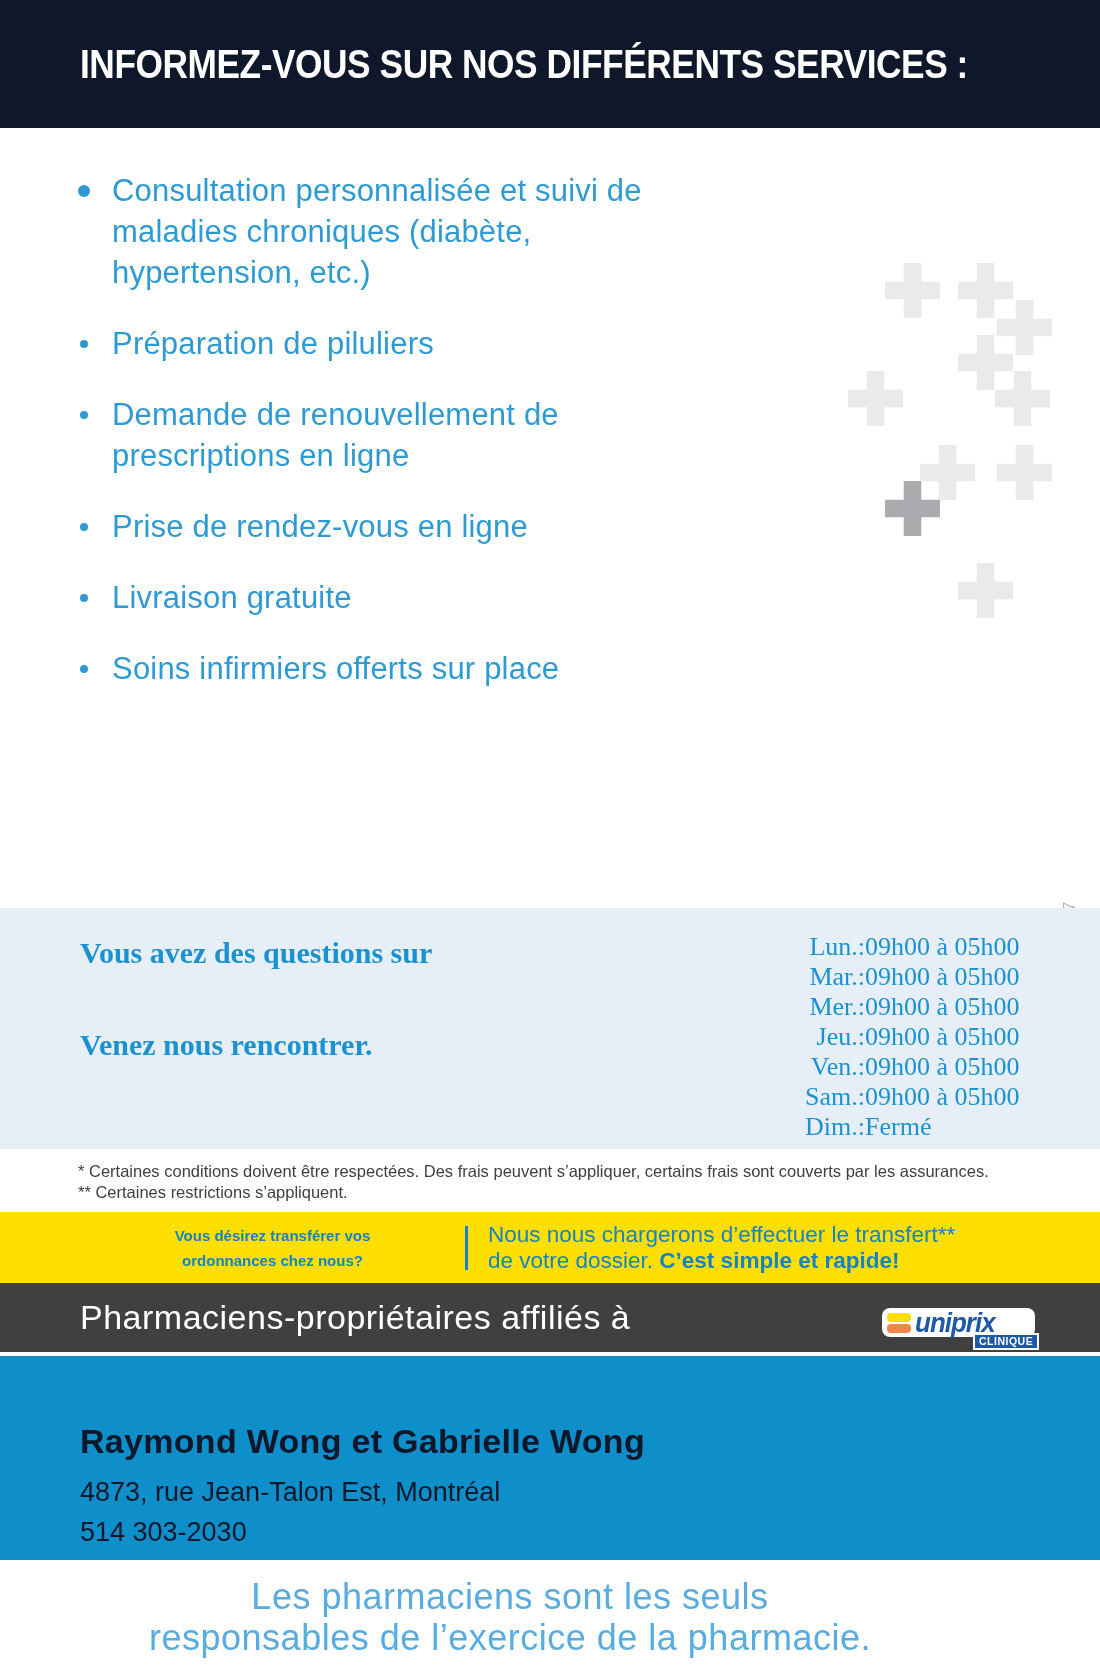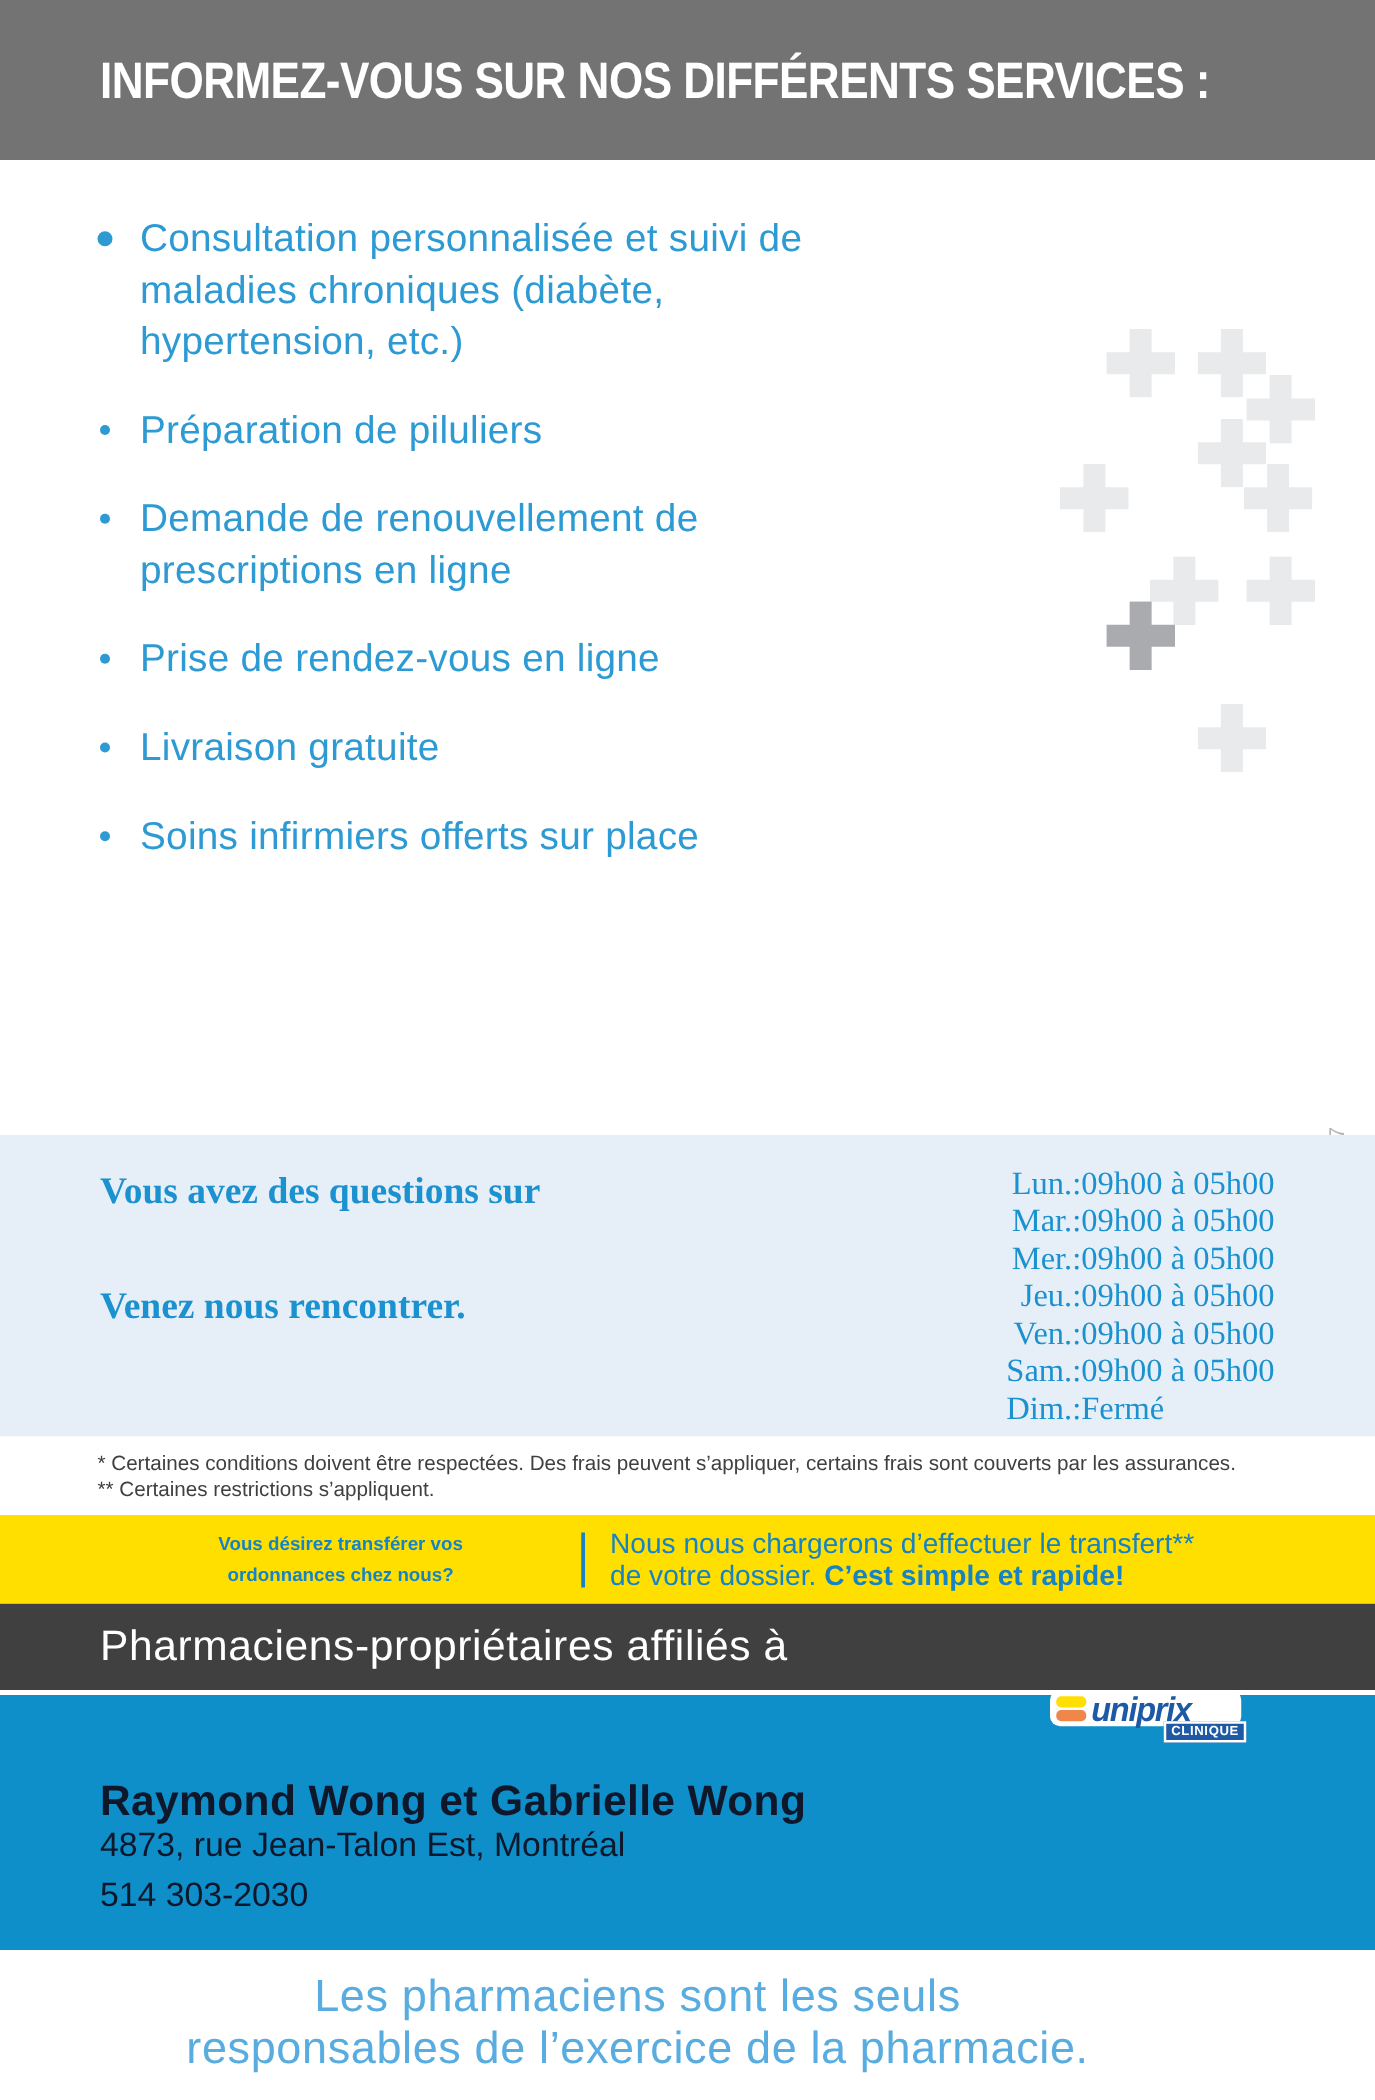--- a/index.html
+++ b/index.html
@@ -3,21 +3,21 @@
 <meta charset="utf-8">
 <style>
   html,body { margin:0; padding:0; }
   body {
     width:1100px; height:1680px;
     font-family:"Liberation Sans", sans-serif;
     background:#ffffff; position:relative; overflow:hidden;
   }
 
   
-  .header-band { height:128px; background:#737373; display:flex; align-items:center; }
+  .header-band { height:128px; background:#0f172a; display:flex; align-items:center; }
   .header-title {
     color:#ffffff; font-size:41px; font-weight:bold; margin-left:80px;
     letter-spacing:-0.5px; white-space:nowrap;
     transform:scaleX(0.86); transform-origin:left center;
   }
 
   
   .services { position:relative; height:780px; background:#ffffff; }
   .service-list { padding-top:42px; margin-left:78px; width:640px; }
   .service-item {
@@ -69,21 +69,21 @@
   .transfer-divider { width:3px; height:44px; background:#1583c5; margin:0 20px; flex:none; }
   .transfer-a { color:#1583c5; font-size:22.5px; line-height:26px; }
   .transfer-a b { font-weight:bold; }
 
   
   .affiliation-band {
     height:73px; background:#404040; border-bottom:4px solid #ffffff;
     box-sizing:border-box; display:flex; align-items:center; position:relative;
   }
   .affiliation-label { color:#ffffff; font-size:34px; margin-left:80px; letter-spacing:0.5px; }
-  .uniprix-logo { position:absolute; left:840px; top:25px; width:153px; height:42px;margin-top:44px; }
+  .uniprix-logo { position:absolute; left:882px; top:25px; width:153px; height:42px; }
   .logo-main {
     width:153px; height:29px; background:#ffffff; border-radius:8px;
     display:flex; align-items:center; padding:0 5px; box-sizing:border-box;
   }
   .logo-bars { display:flex; flex-direction:column; gap:2px; margin-right:4px; flex:none; }
   .logo-bar { width:24px; height:9px; border-radius:4px; }
   .bar-yellow { background:#ffdf00; }
   .bar-orange { background:#f0874a; }
   .logo-word {
     color:#1d59a5; font-weight:bold; font-style:italic; font-size:26px;
@@ -94,21 +94,21 @@
     border:2px solid #ffffff; font-size:10.5px; font-weight:bold;
     padding:0 4px; letter-spacing:0.5px; line-height:13px;
   }
 
   
   .owners {
     height:204px; background:#0e8fca; color:#0f172a;
     box-sizing:border-box; padding:66px 0 0 80px;
   }
   .owners-names { font-size:34px; font-weight:bold; letter-spacing:0.3px; }
-  .owners-address { font-size:27px; margin-top:0; }
+  .owners-address { font-size:27px; margin-top:16px; }
   .owners-phone { font-size:27px; margin-top:9px; }
 
   
   .footer {
     height:120px; background:#ffffff; box-sizing:border-box;
     padding:16px 80px 0 0; text-align:center;
     color:#58ace0; font-size:36px; line-height:41px; letter-spacing:0.5px; font-weight:300;
   }
 </style>
 </head>

